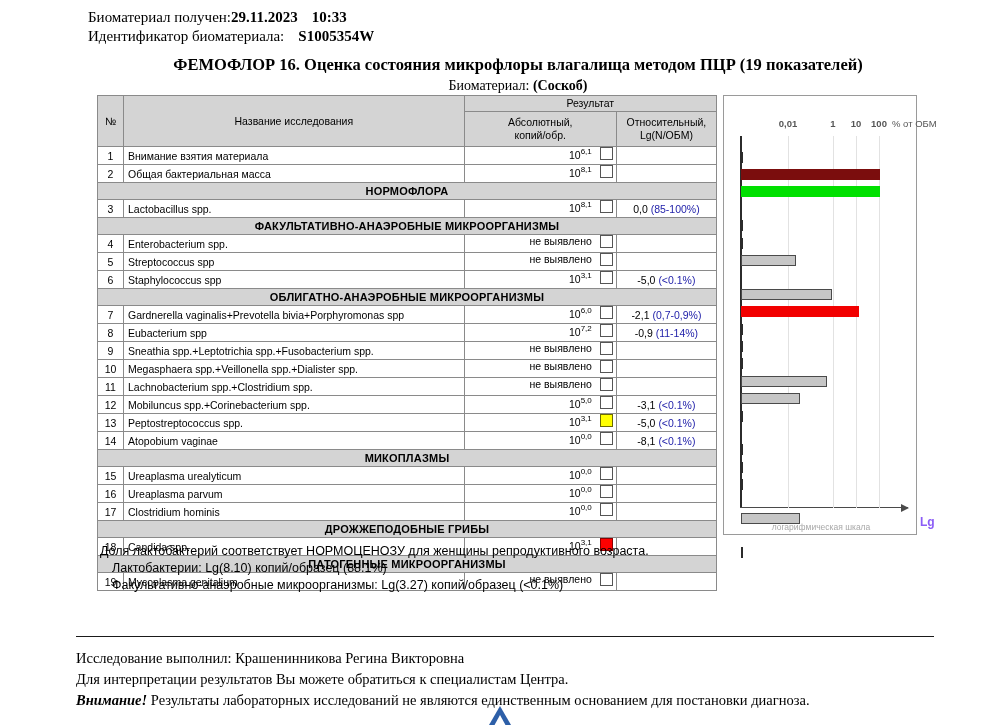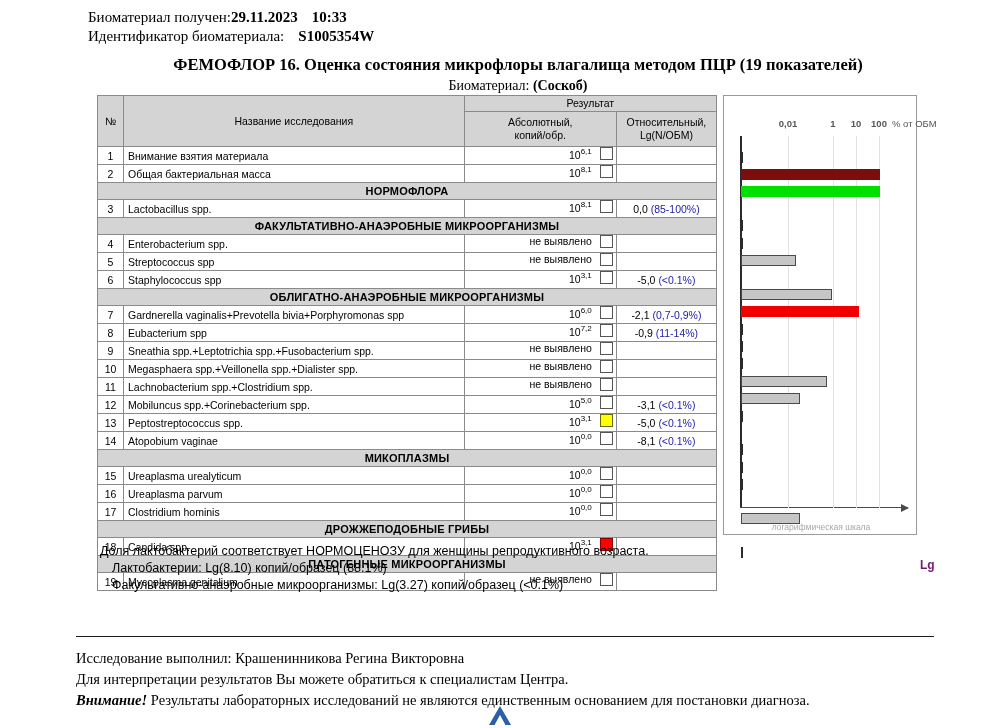--- a/index.html
+++ b/index.html
@@ -226,25 +226,25 @@
     left: 0; bottom: 2px;
     width: 194px;
     text-align: center;
     font-family: "Liberation Sans", sans-serif;
     font-size: 8.5px;
     color: #a8a8a8;
   }
   .lg-label {
     position: absolute;
     left: 920px;
-    top: 558px;
+    top: 515px;
     font-family: "Liberation Sans", sans-serif;
     font-weight: bold;
     font-size: 12px;
-    color: #701a75;
+    color: #8b5cf6;
   }
 
   
   .summary {
     position: absolute;
     left: 100px;
     top: 543px;
     width: 680px;
     font-family: "Liberation Sans", sans-serif;
     font-size: 12.5px;

